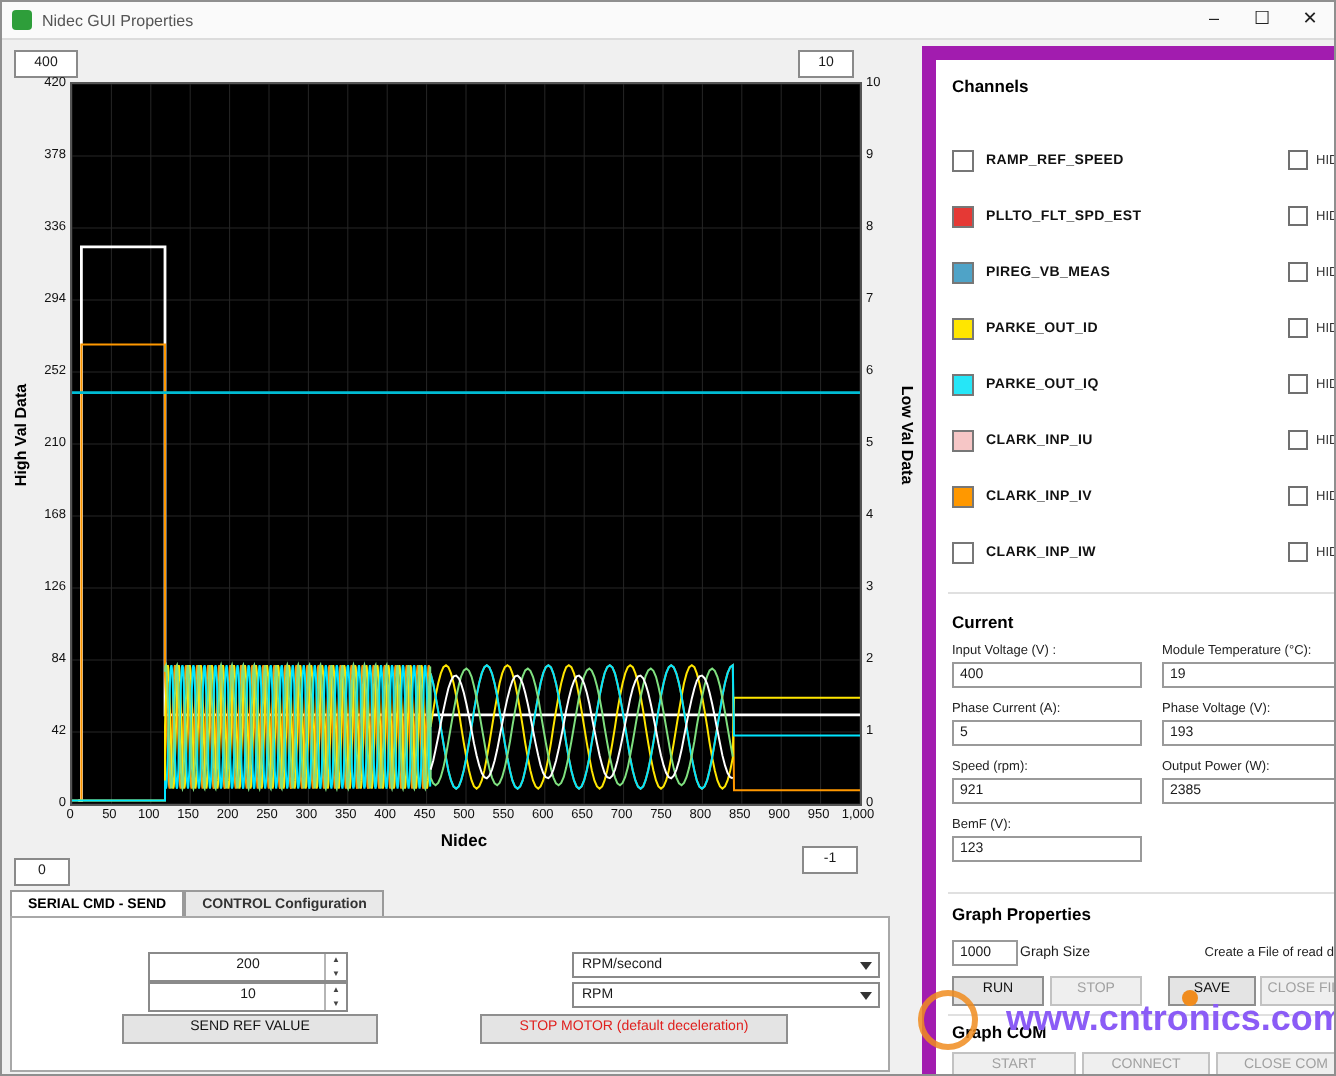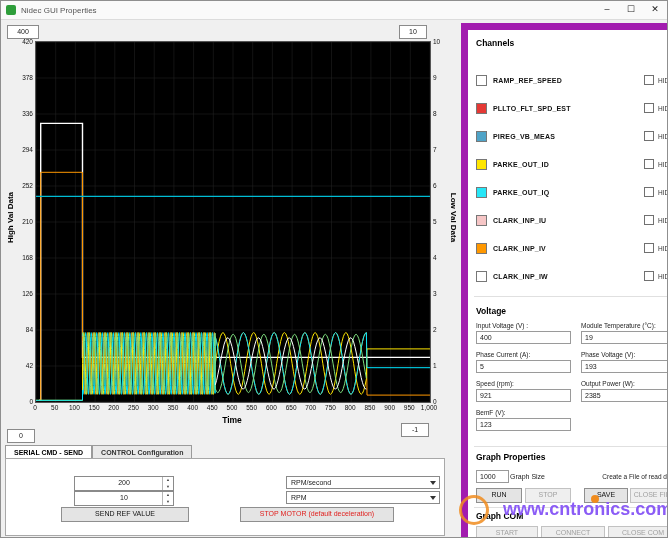--- a/index.html
+++ b/index.html
@@ -171,21 +171,21 @@
     <span style="left: 282.5px; top: 0px;">750</span>
     <span style="left: 302.2px; top: 0px;">800</span>
     <span style="left: 321.9px; top: 0px;">850</span>
     <span style="left: 341.6px; top: 0px;">900</span>
     <span style="left: 361.3px; top: 0px;">950</span>
     <span style="left: 381px; top: 0px;">1,000</span>
   </div>
 
 <div id="y-left-label" class="axis-label">High Val Data</div>
 <div id="y-right-label" class="axis-label">Low Val Data</div>
-<div id="x-axis-label" class="axis-label">Time</div>
+<div id="x-axis-label" class="axis-label">Nidec</div>
 
 <div id="right-panel">
   <div class="section-title" style="top:8px;">Channels</div>
   <div id="channel-list">
       <div class="ch-row">
         <span class="swatch" style="background: rgb(255, 255, 255);"></span>
         <span class="ch-label">RAMP_REF_SPEED</span>
         <span class="checkbox"></span>
         <span class="hide-label">HIDE</span>
       </div>
@@ -227,21 +227,21 @@
       </div>
       <div class="ch-row">
         <span class="swatch" style="background: rgb(255, 255, 255);"></span>
         <span class="ch-label">CLARK_INP_IW</span>
         <span class="checkbox"></span>
         <span class="hide-label">HIDE</span>
       </div>
     </div>
 
   <div class="sep" style="top:266px;"></div>
-  <div class="section-title" style="top:276px;">Voltage</div>
+  <div class="section-title" style="top:276px;">Current</div>
   <div id="values-grid">
       <div>
         <div class="field-label">Input Voltage (V) :</div>
         <div class="field-input">400</div>
       </div>
       <div>
         <div class="field-label">Module Temperature (°C):</div>
         <div class="field-input">19</div>
       </div>
       <div>

